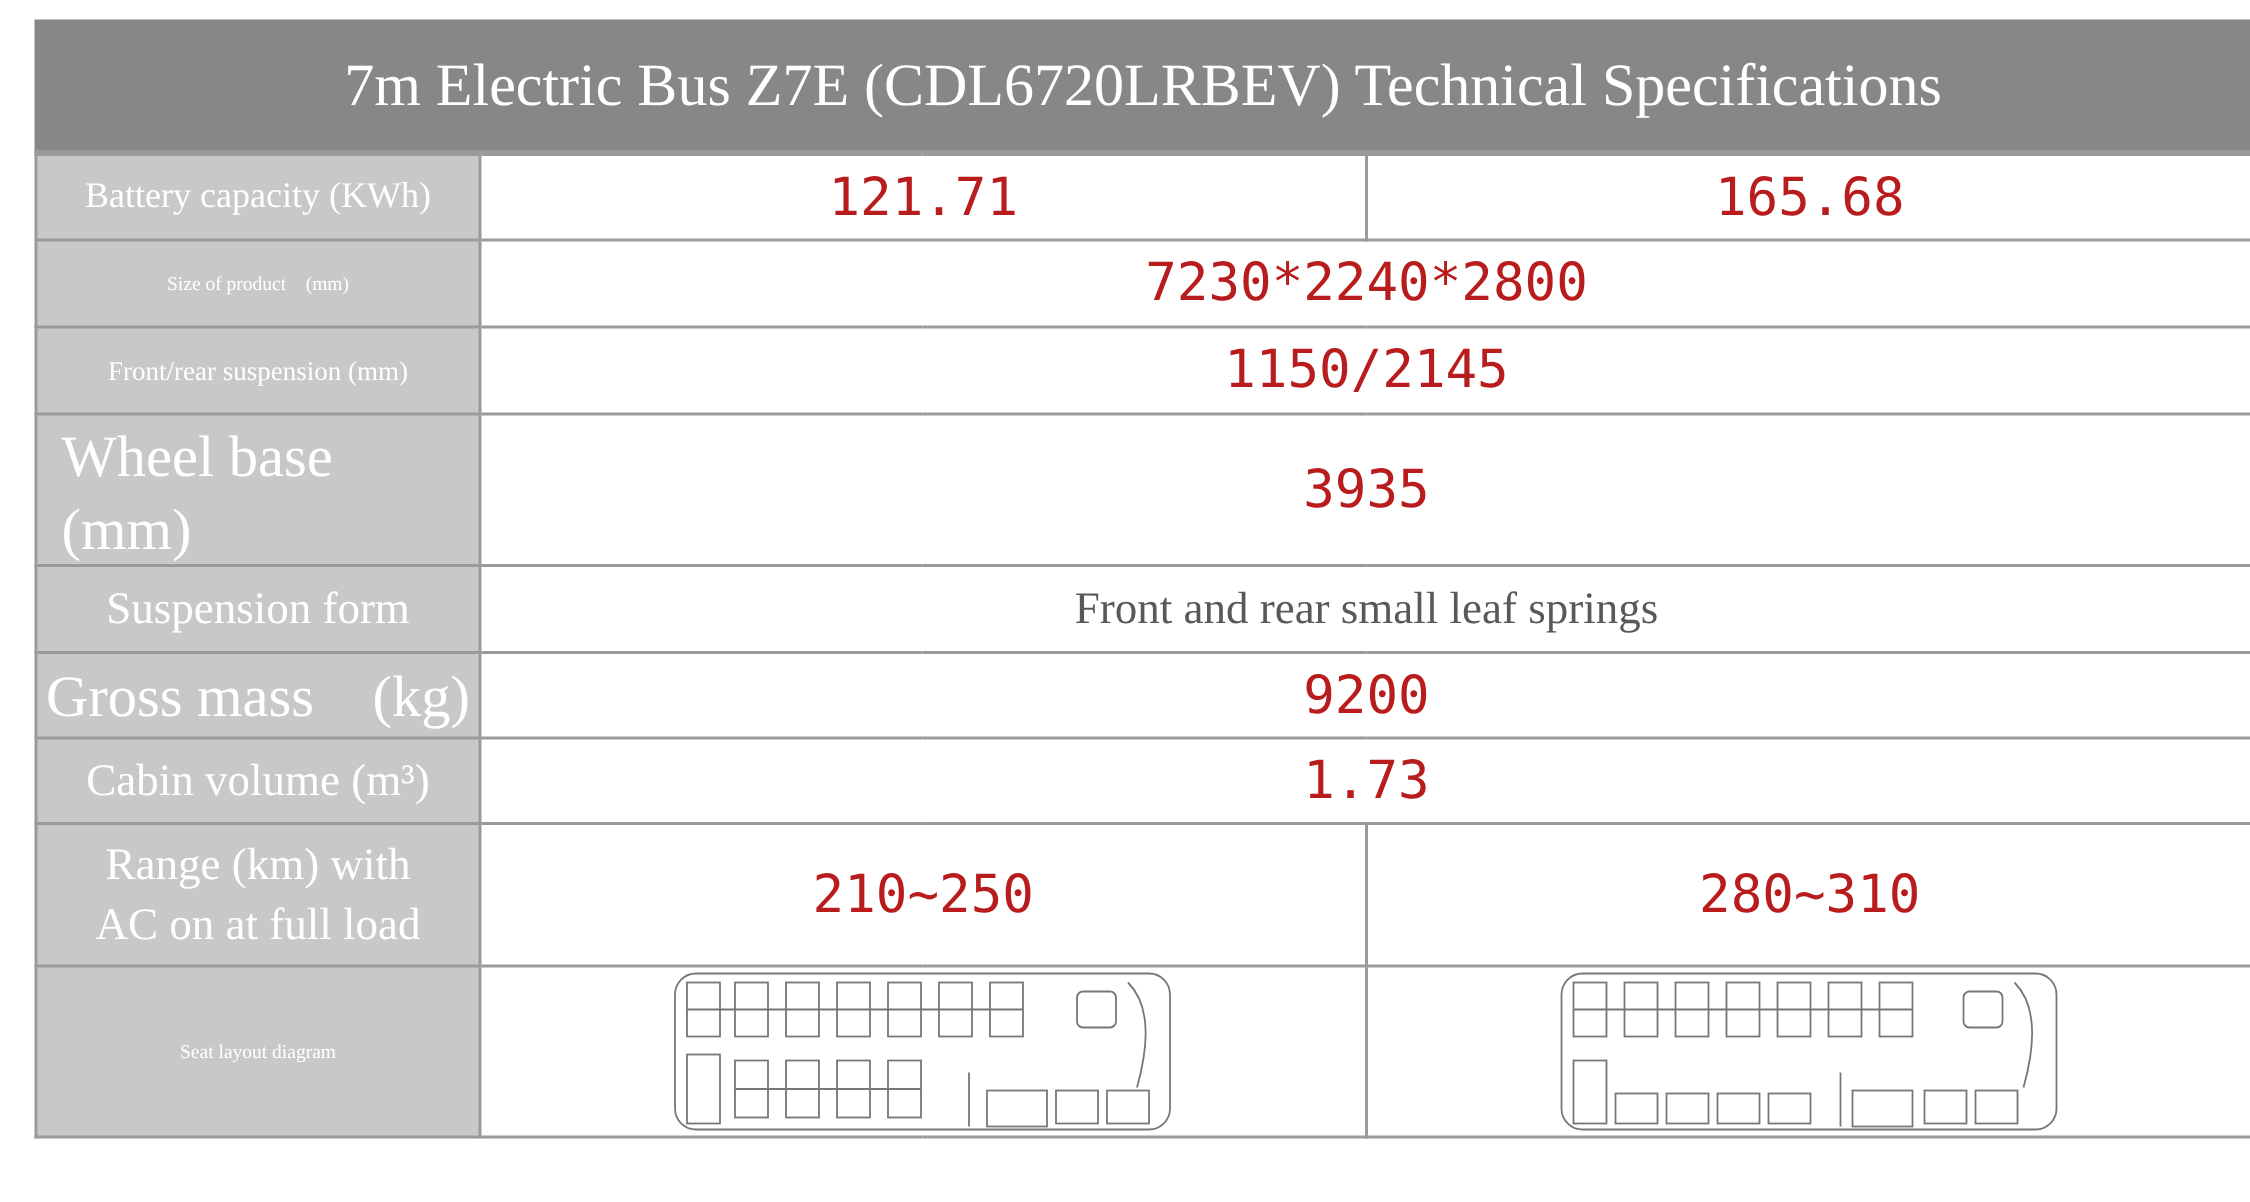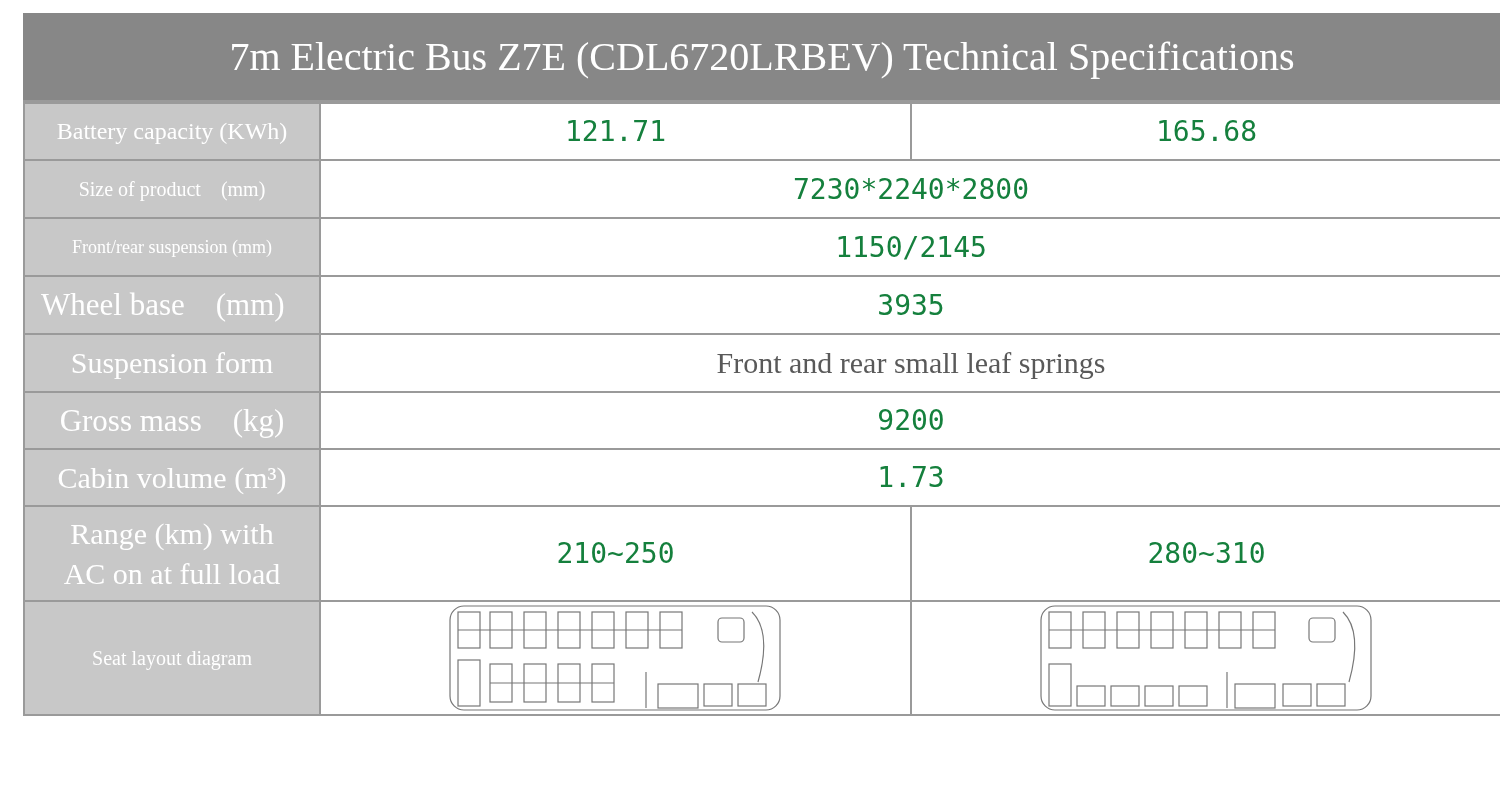--- a/index.html
+++ b/index.html
@@ -7,26 +7,26 @@
   .sheet { position:absolute; left:23px; top:13px; width:1478px; }
   .title {
     height:87px; background:#878787; color:#ffffff;
     font-family:"Liberation Serif", serif; font-size:40px;
     display:flex; align-items:center; justify-content:center;
     border-bottom:2px solid #9a9a9a;
   }
   table { border-collapse:collapse; width:1478px; table-layout:fixed; }
   td { border:2px solid #9a9a9a; padding:0; text-align:center; vertical-align:middle; }
   td.lbl { background:#c8c8c8; color:#ffffff; font-family:"Liberation Serif", serif; width:294px; }
-  td.val { background:#ffffff; color:#15803d; font-family:"DejaVu Sans Mono", monospace; font-size:28px; }
+  td.val { background:#ffffff; color:#b91c1c; font-family:"DejaVu Sans Mono", monospace; font-size:35px; }
   td.val.serif { font-family:"Liberation Serif", serif; font-size:30px; color:#595959; }
   .s20 { font-size:24px; }
-  .s18 { font-size:20px; }
+  .s18 { font-size:13px; }
   .s17 { font-size:18px; }
-  .s30 { font-size:31px; }
+  .s30 { font-size:39px; }
   .s29 { font-size:30px; }
   .lh { line-height:40px; }
   svg { display:block; margin:0 auto; }
 </style>
 </head>
 <body>
 
 <div class="sheet">
   <div class="title">7m Electric Bus Z7E (CDL6720LRBEV) Technical Specifications</div>
   <table>

